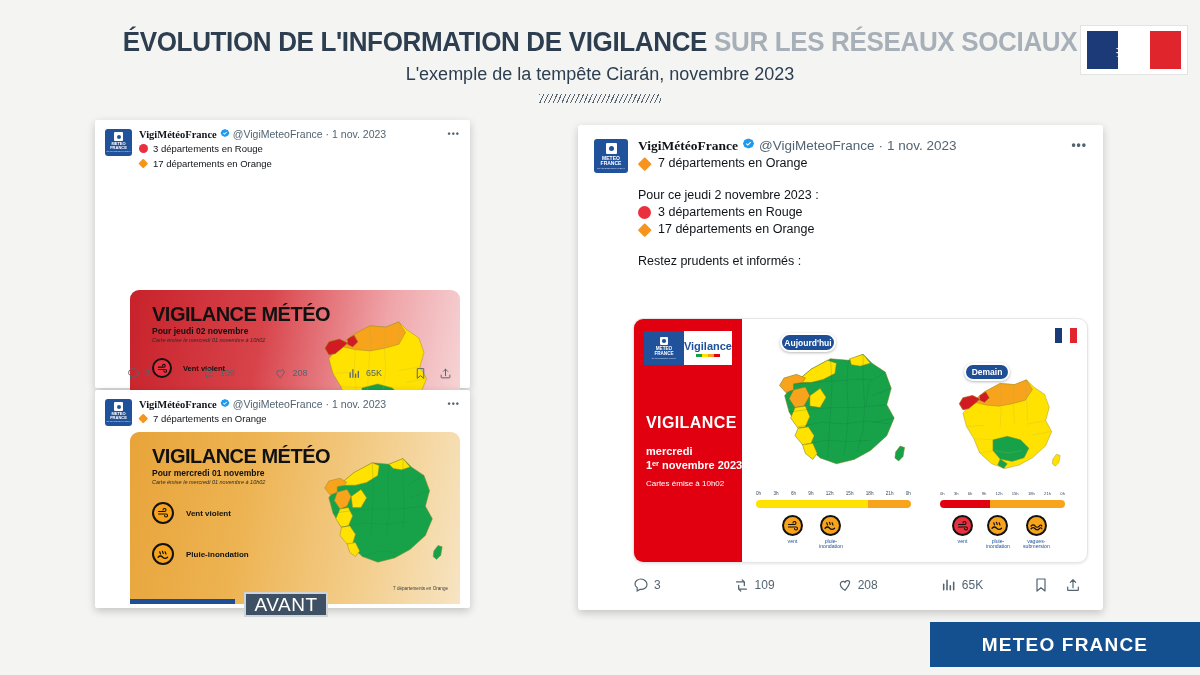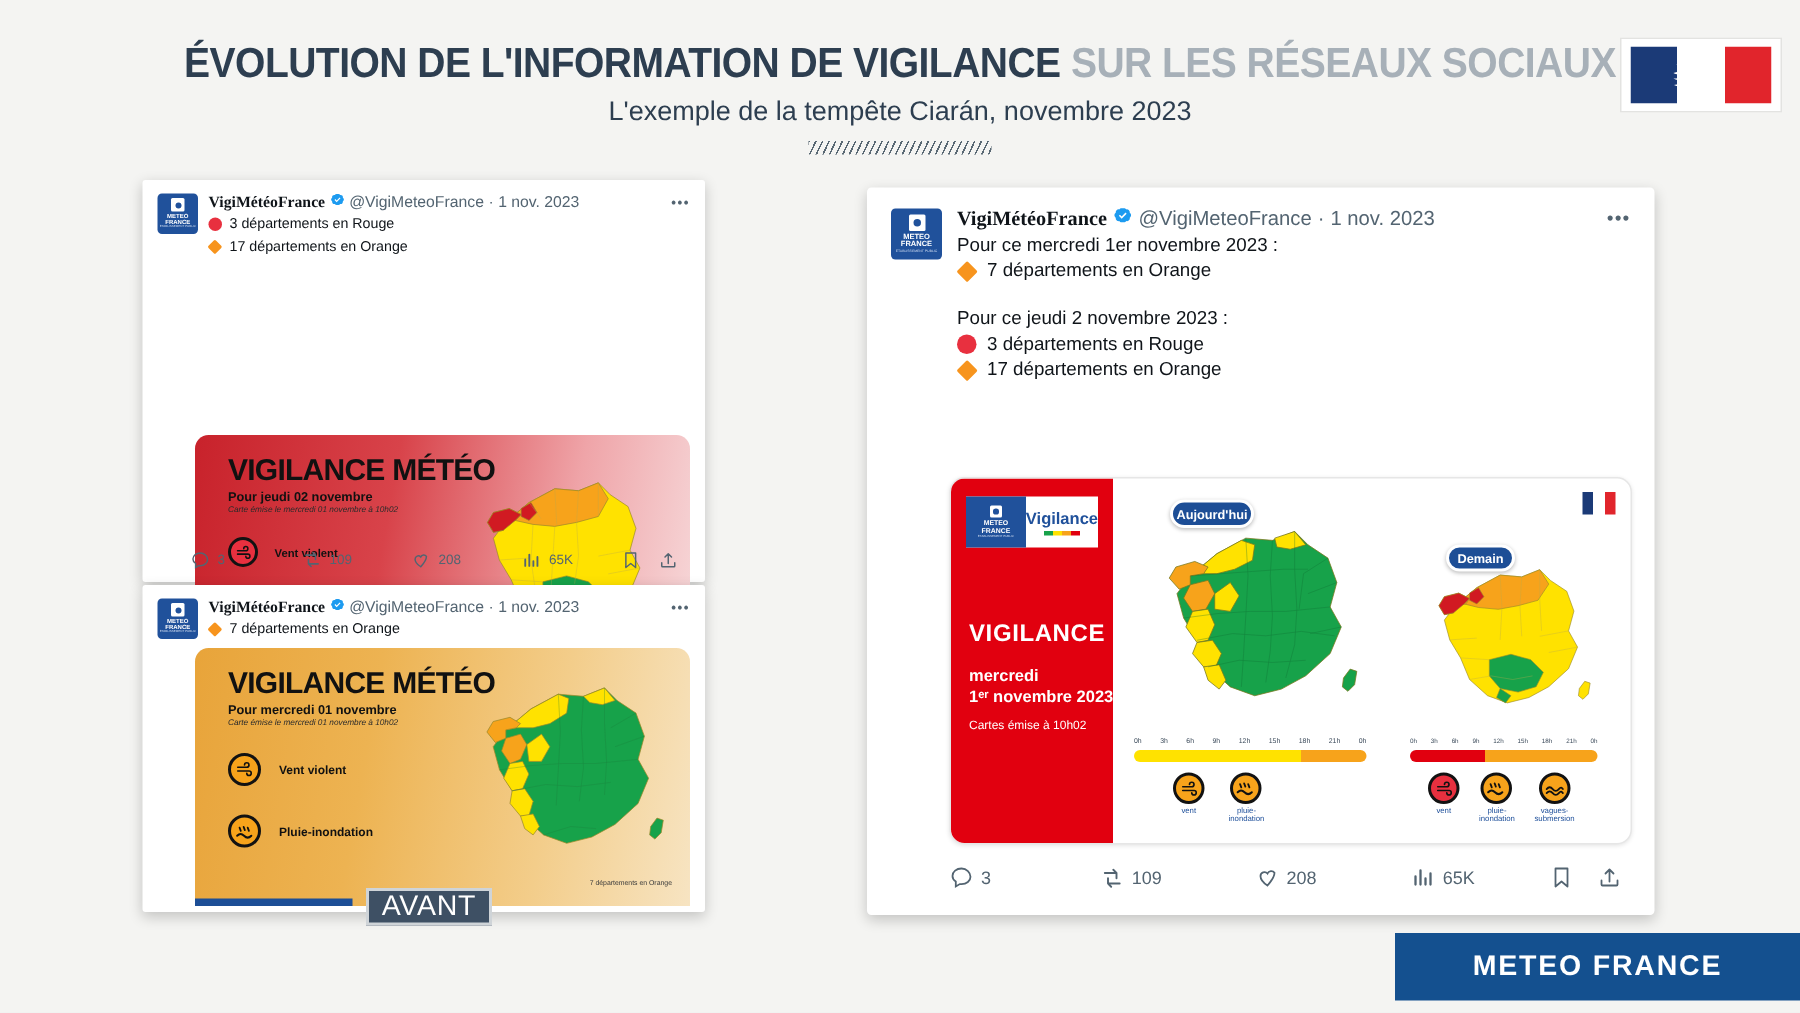--- a/index.html
+++ b/index.html
@@ -422,40 +422,40 @@
                 <path fill="#fff" d="M9.8 14.9 6.6 11.7l1.3-1.3 1.9 1.9 4.3-4.3 1.3 1.3z"></path>
               </svg>
           </span>
           <span class="tw-handle">@VigiMeteoFrance</span>
           <span class="tw-handle" style="margin:0 4px;">·</span>
           <span class="tw-handle">1 nov. 2023</span>
           <span class="dots" style="margin-left:auto;font-size:12px;">•••</span>
         </div>
 
         <div class="tw-body" style="font-size:12.5px;line-height:17px;margin-top:1px;">
-          <div>Pour ce mercredi 1er novembre 2023 :</div>
           <div class="bullet-row">
             <span style="width:14px;height:14px;margin-right:6px;display:flex;align-items:center;justify-content:center;">
               <span class="diamond-or" style="width:9.5px;height:9.5px;"></span>
             </span>
             <span>7 départements en Orange</span>
           </div>
           <div style="height:15px;"></div>
           <div>Pour ce jeudi 2 novembre 2023 :</div>
           <div class="bullet-row">
             <span class="dot-red" style="width:13px;height:13px;margin-right:7px;"></span>
             <span>3 départements en Rouge</span>
           </div>
           <div class="bullet-row">
             <span style="width:14px;height:14px;margin-right:6px;display:flex;align-items:center;justify-content:center;">
               <span class="diamond-or" style="width:9.5px;height:9.5px;"></span>
             </span>
             <span>17 départements en Orange</span>
           </div>
           <div style="height:15px;"></div>
+          <div>Restez prudents et informés :</div>
         </div>
       </div>
     </div>
 
     <div class="info-card" style="left:55px; top:193px; width:455px; height:245px;">
 
       <div class="info-left"></div>
 
       <div class="info-logo">
         <div class="logo-mf">

